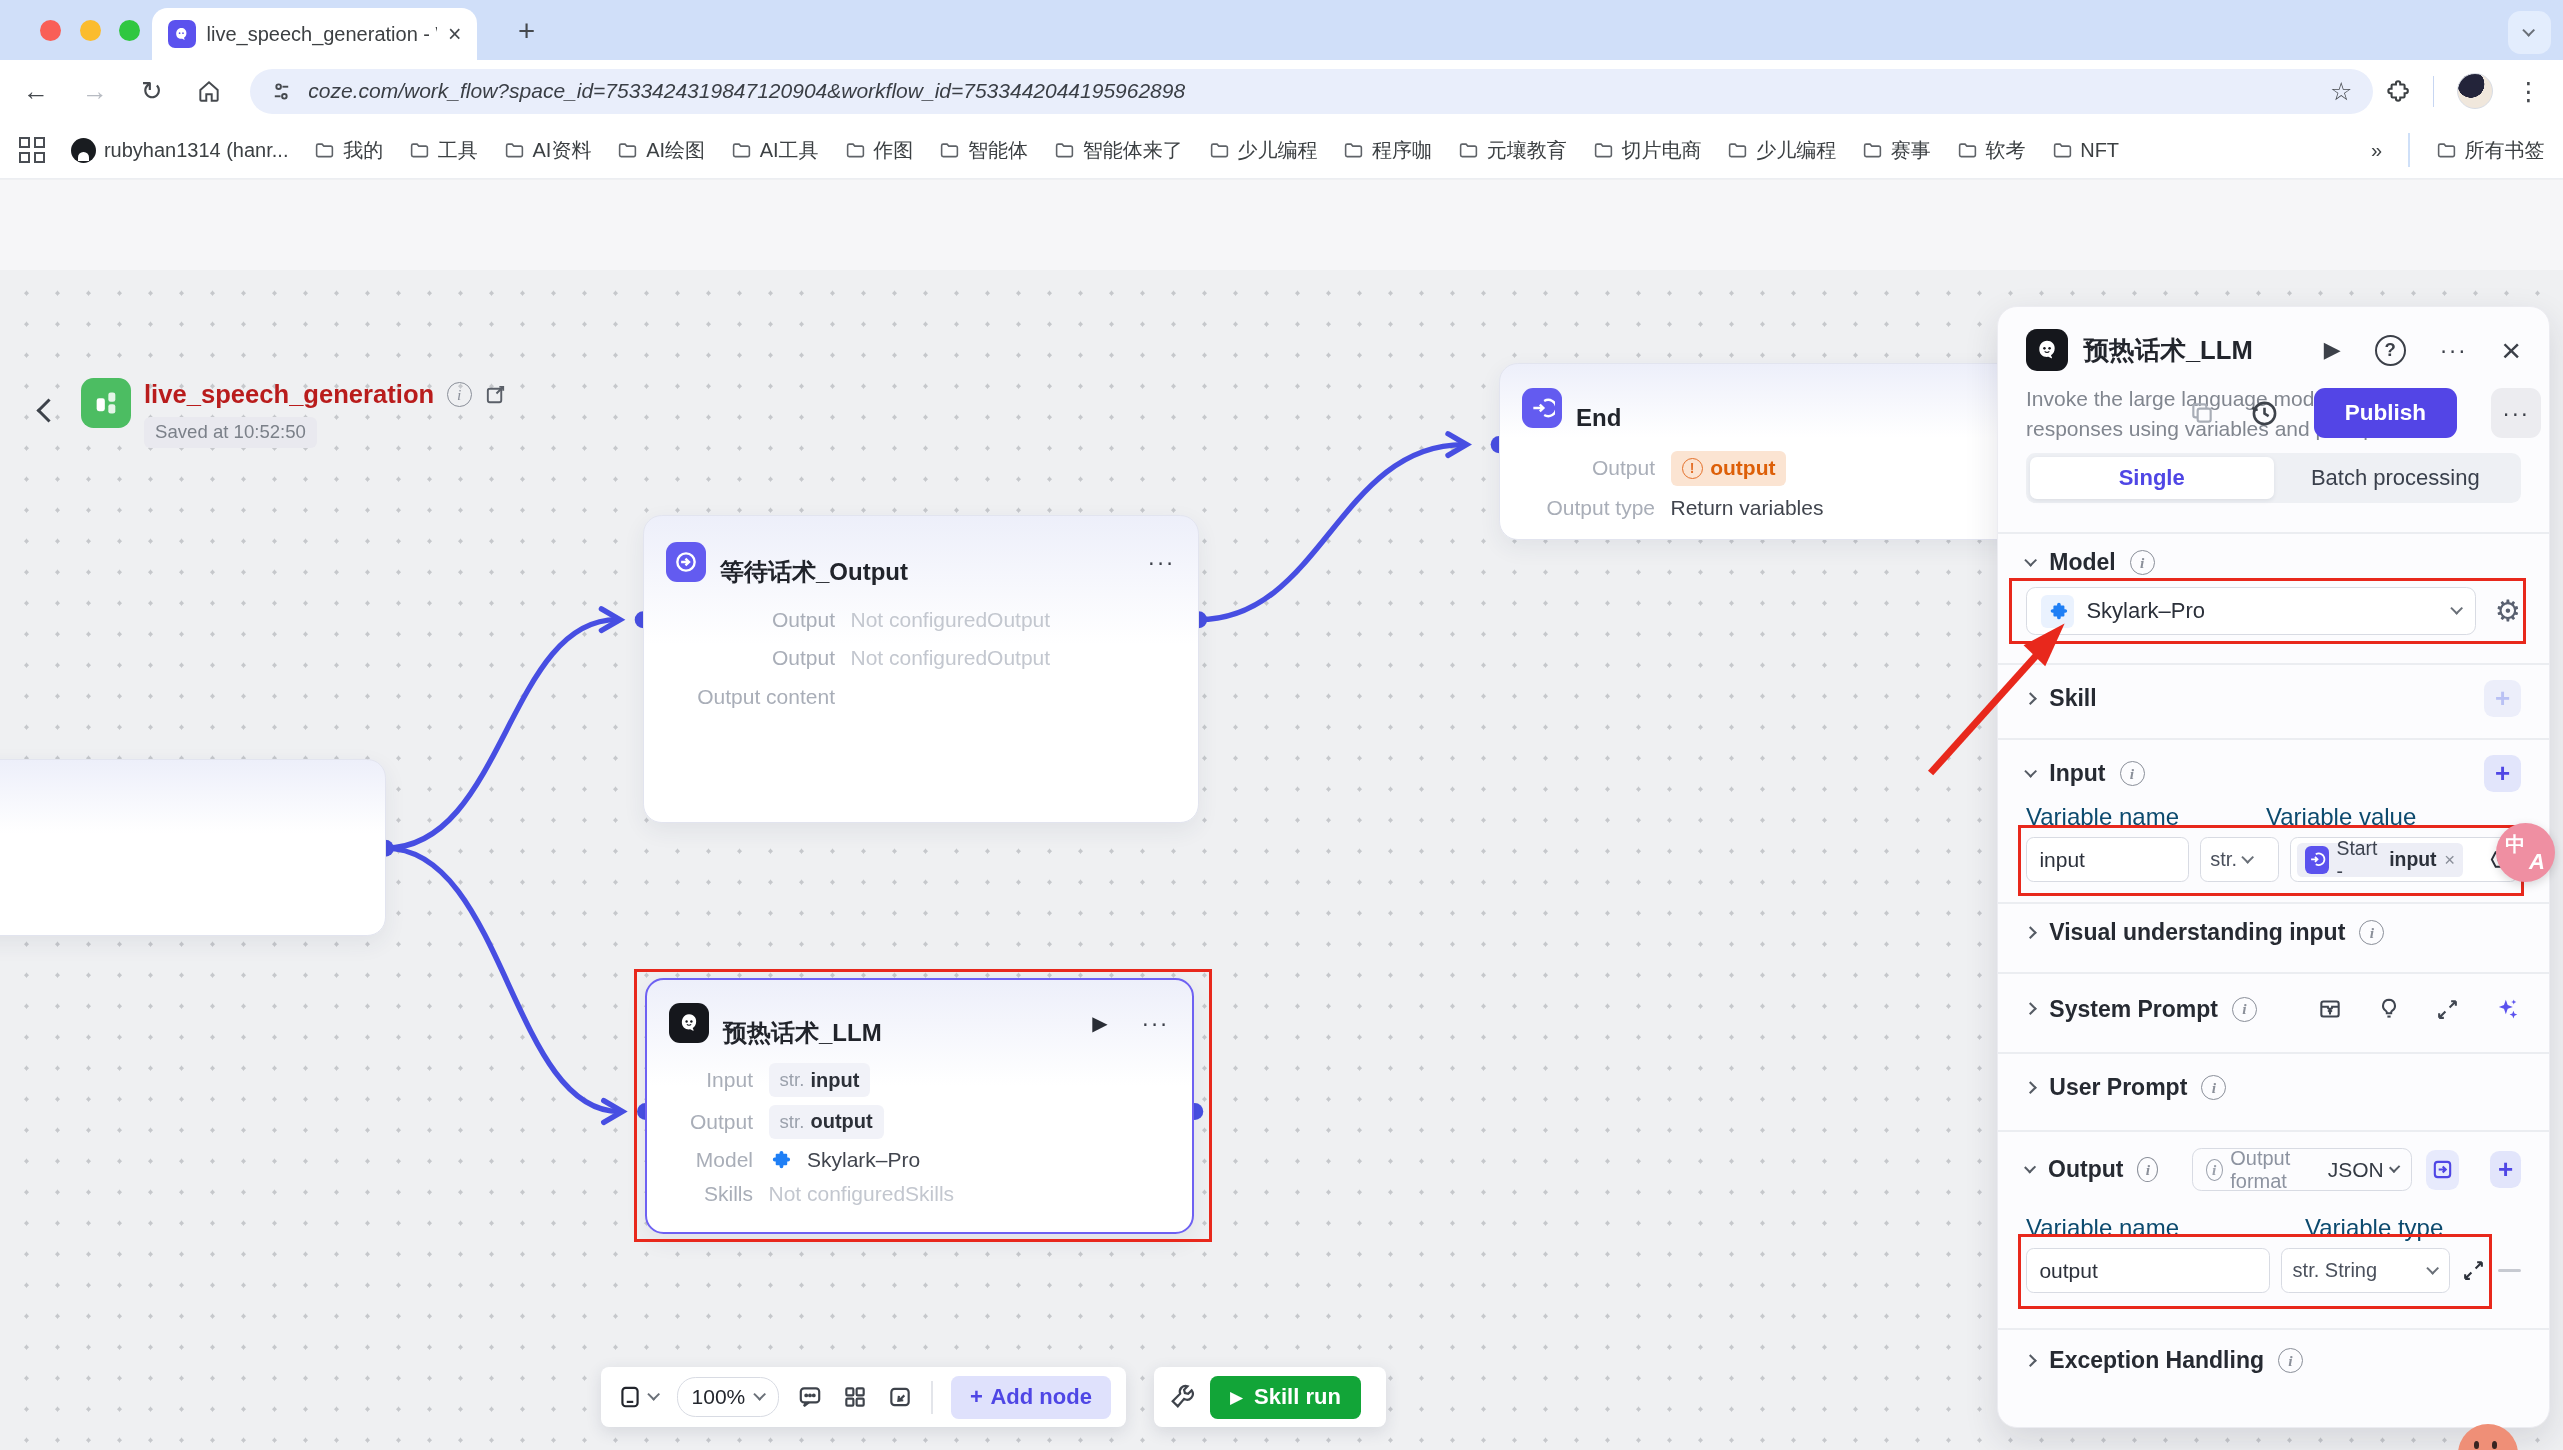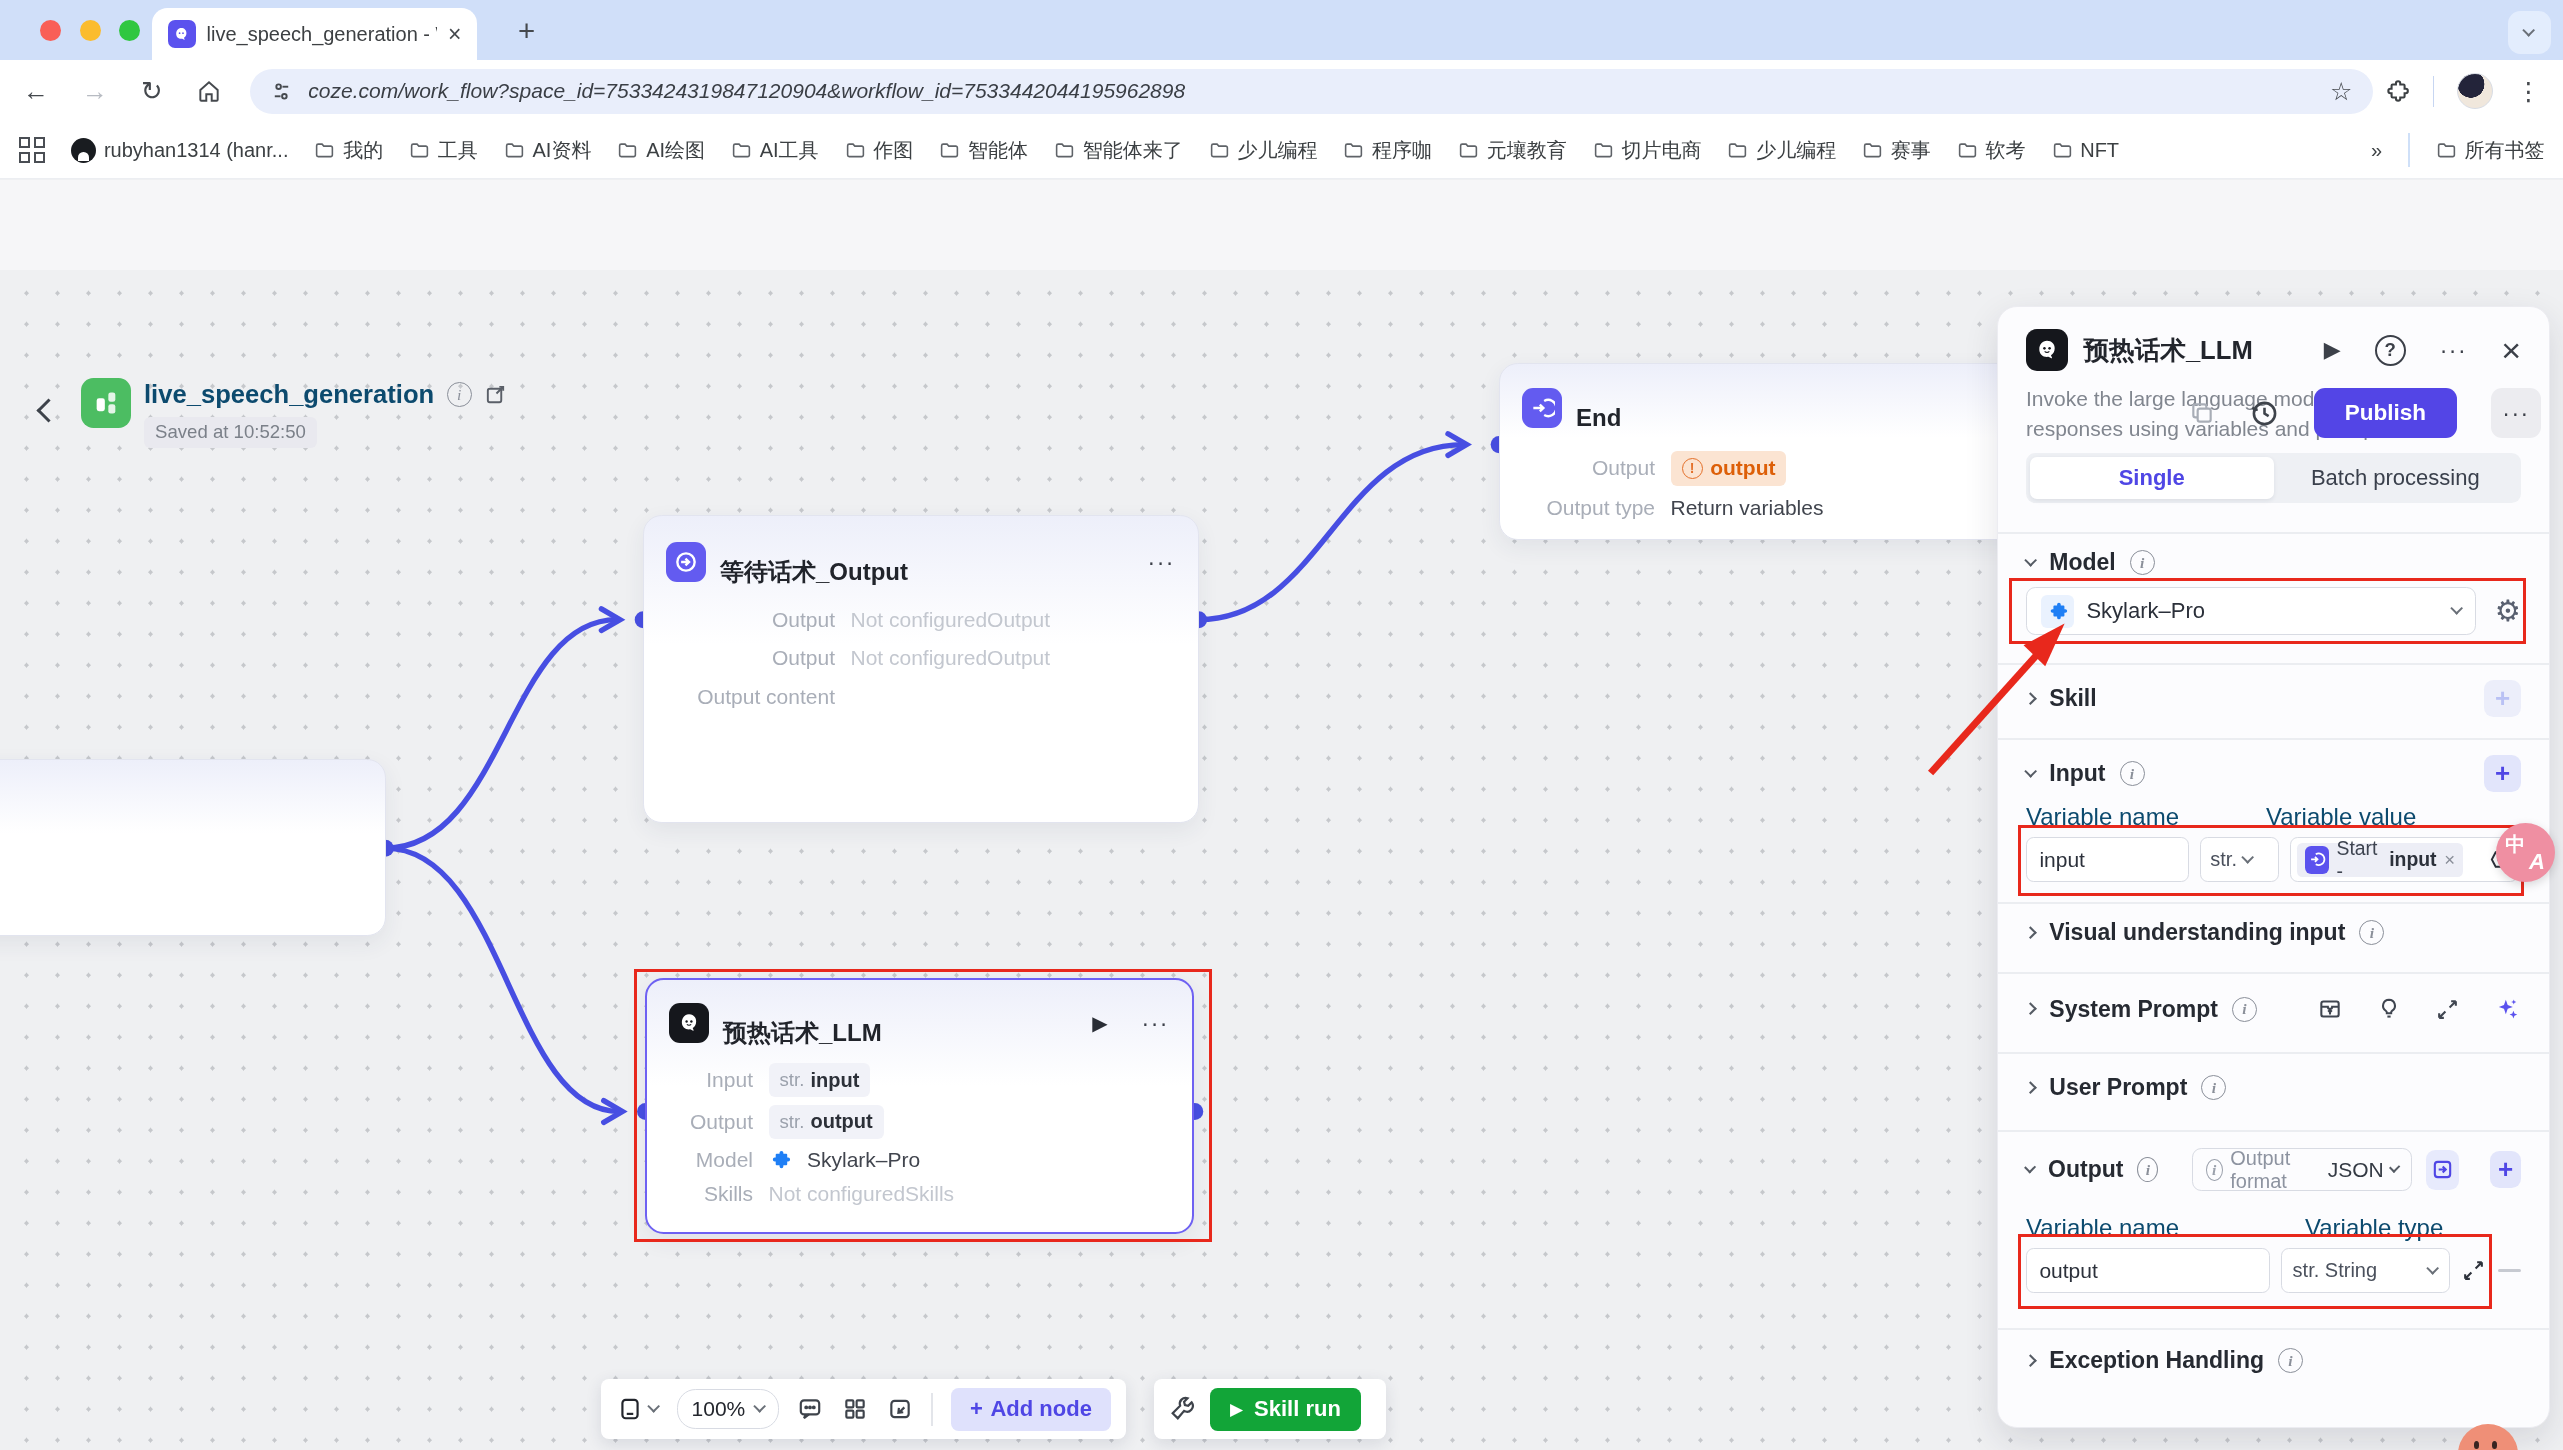--- a/index.html
+++ b/index.html
@@ -37,21 +37,21 @@
   .bm-sep { width:1.5px; height:34px; background:#cfe0f8; }
   .apps-grid { display:grid; grid-template-columns:11px 11px; grid-gap:4.6px; }
   .apps-grid span { width:11px; height:11px; border:2.3px solid #4a4e54; }
 
   
   .wfheader { position:absolute; left:0; top:180px; width:100%; height:90px; background:#f6f6f8; z-index:12; }
   .back-chev { position:absolute; left:40px; top:222px; width:17px; height:17px; border-left:3.1px solid #3d424a; border-bottom:3.1px solid #3d424a; transform:rotate(45deg); }
   .wf-icon { position:absolute; left:81px; top:198px; width:50px; height:50px; border-radius:12.4px; background:#4cbd62; display:flex; align-items:center; justify-content:center; }
   .wf-titleblock { position:absolute; left:144px; top:200px; }
   .wf-title-row { display:flex; align-items:center; gap:12.4px; }
-  .wf-title { font-size:25.6px; font-weight:700; color:#0c4a6e; }
+  .wf-title { font-size:25.6px; font-weight:700; color:#b91c1c; }
   .wf-saved { margin-top:7.7px; display:inline-block; background:#e9e9ef; border-radius:6.2px; padding:4.6px 11px; font-size:18.6px; color:#7b8089; }
   .circle-i { display:inline-flex; width:25px; height:25px; border:1.9px solid #8a8f99; border-radius:50%; color:#8a8f99; align-items:center; justify-content:center; font-size:15.5px; font-style:italic; font-family:"Liberation Serif",serif; }
   .hdr-right { position:absolute; right:22px; top:208px; display:flex; align-items:center; gap:34px; }
   .publish { background:#5345e6; color:#fff; font-size:22.5px; font-weight:600; border-radius:11px; padding:11.6px 31px; }
   .more-btn { width:50px; height:50px; background:#ececf0; border-radius:11px; display:flex; align-items:center; justify-content:center; font-size:23px; color:#3c4049; letter-spacing:1.5px; }
 
   
   .canvas { position:absolute; left:0; top:270px; width:100%; height:1181px; background:#eff0f2;
     background-image:radial-gradient(circle,#c6c8cc 2px,transparent 2.2px); background-size:31px 31px; background-position:11px 7.7px; z-index:0; }
   #edges { position:absolute; left:0; top:0; width:2563px; height:1450px; z-index:1; pointer-events:none; }
@@ -72,21 +72,21 @@
   .pillbadge { background:#f1f2f8; border-radius:6.2px; padding:4.6px 11px; display:inline-flex; gap:6.2px; align-items:center; }
   .pillbadge .t { font-size:18.6px; color:#9ba1ac; }
   .pillbadge .n { font-size:20px; font-weight:700; color:#2c3038; }
   .warnpill { background:#fbe4d2; border-radius:6.2px; padding:4.6px 11px; display:inline-flex; gap:7.7px; align-items:center; }
   .warnpill .wi { width:21px; height:21px; border:1.9px solid #e4702a; border-radius:50%; color:#e4702a; font-size:14px; font-weight:700; display:flex; align-items:center; justify-content:center; }
   .warnpill .wt { color:#dd5f08; font-size:21px; font-weight:700; }
 
   .llm-redbox { position:absolute; left:634px; top:969px; width:578px; height:273px; border:3.9px solid #e8281c; z-index:3; pointer-events:none; }
 
   
-  .pill { position:absolute; background:#ffffff; border-radius:8px; box-shadow:0 4.6px 15.5px rgba(40,50,80,.12); display:flex; align-items:center; z-index:4;margin-top:12px; }
+  .pill { position:absolute; background:#ffffff; border-radius:8px; box-shadow:0 4.6px 15.5px rgba(40,50,80,.12); display:flex; align-items:center; z-index:4; }
   .pill.left { left:601px; top:1367px; width:525px; height:60px; padding:0 15.5px; gap:18.6px; }
   .pill.right { left:1154px; top:1367px; width:232px; height:60px; padding:0 14px; gap:14px; }
   .zoomsel { border:1.5px solid #d8dbe3; border-radius:18.6px; height:40px; display:flex; align-items:center; gap:9.3px; padding:0 14px; font-size:21px; color:#23262d; }
   .chv { display:inline-block; width:9.3px; height:9.3px; border-right:2.3px solid #6a7078; border-bottom:2.3px solid #6a7078; transform:rotate(45deg) translate(-1.5px,-1.5px); }
   .chv.rt { transform:rotate(-45deg); }
   .tb-div { width:1.5px; height:33px; background:#e3e5ea; }
   .addnode { background:#dfe1fc; color:#4f46e5; font-size:22px; font-weight:600; border-radius:7.7px; height:43px; display:flex; align-items:center; padding:0 18.6px; gap:7.7px; white-space:nowrap; }
   .testrun { background:#12a538; color:#fff; border-radius:7.7px; height:43px; display:flex; align-items:center; gap:11px; padding:0 20px; font-size:22px; font-weight:700; white-space:nowrap; }
 
   

